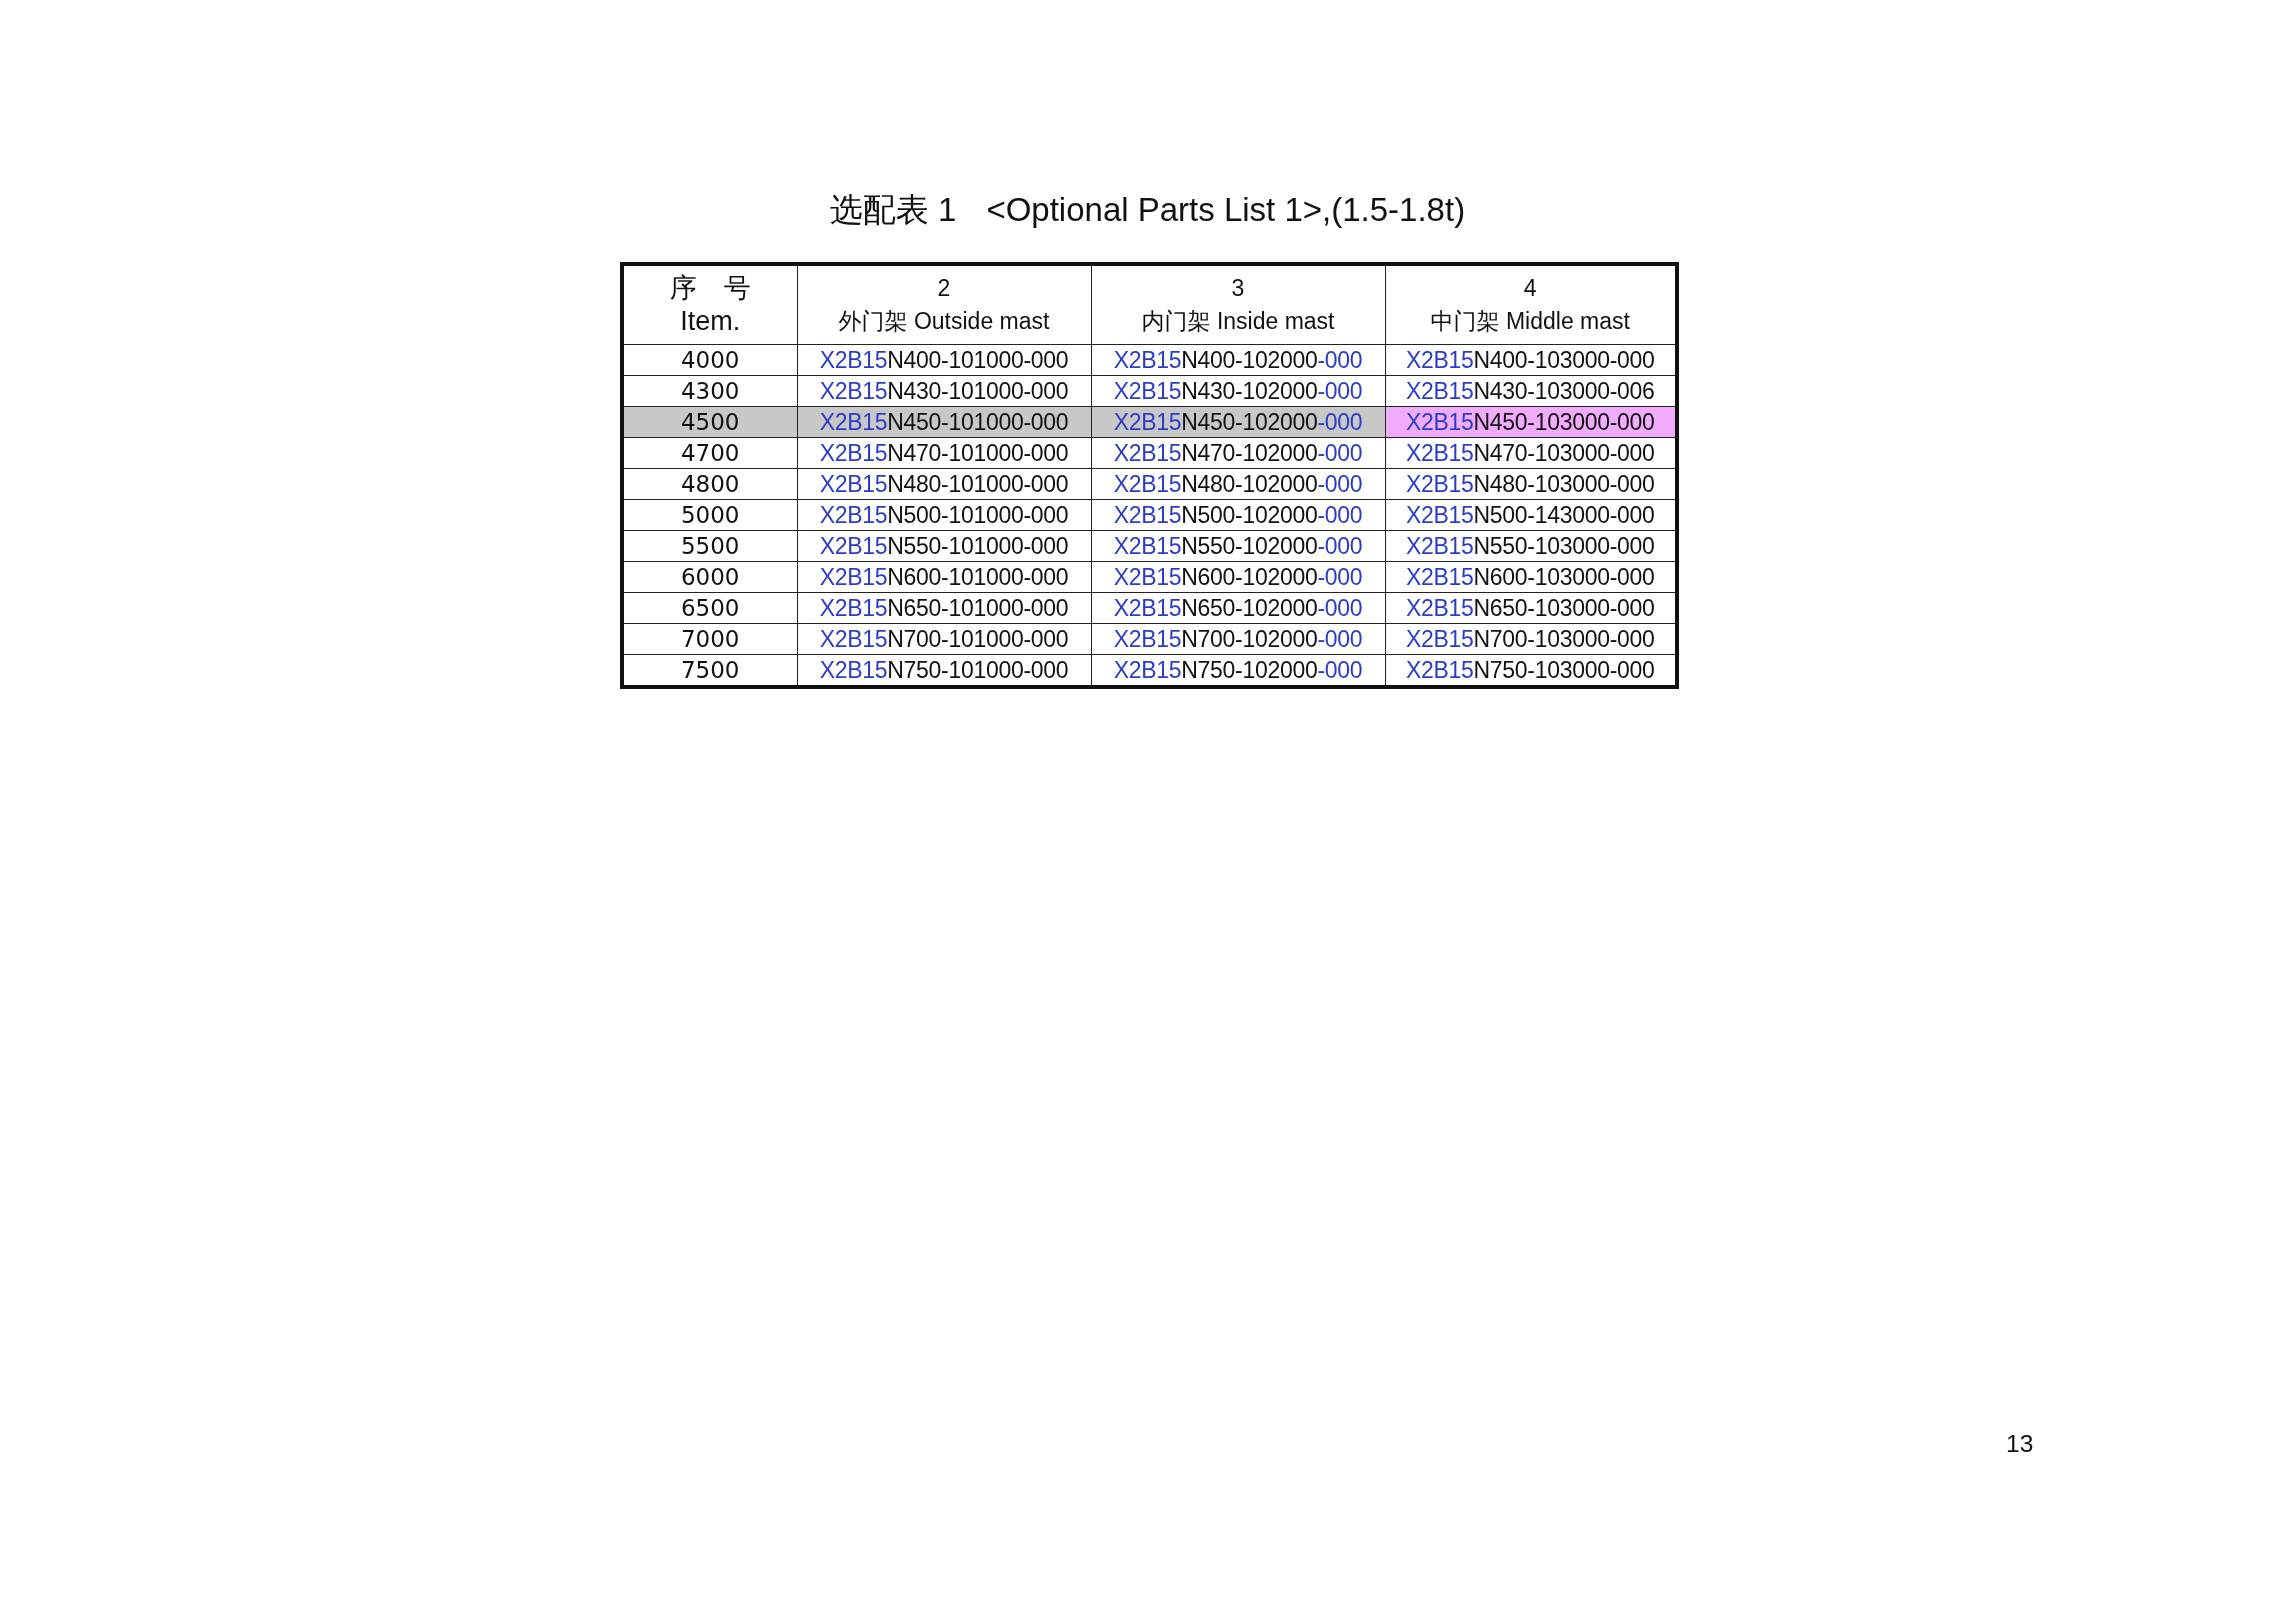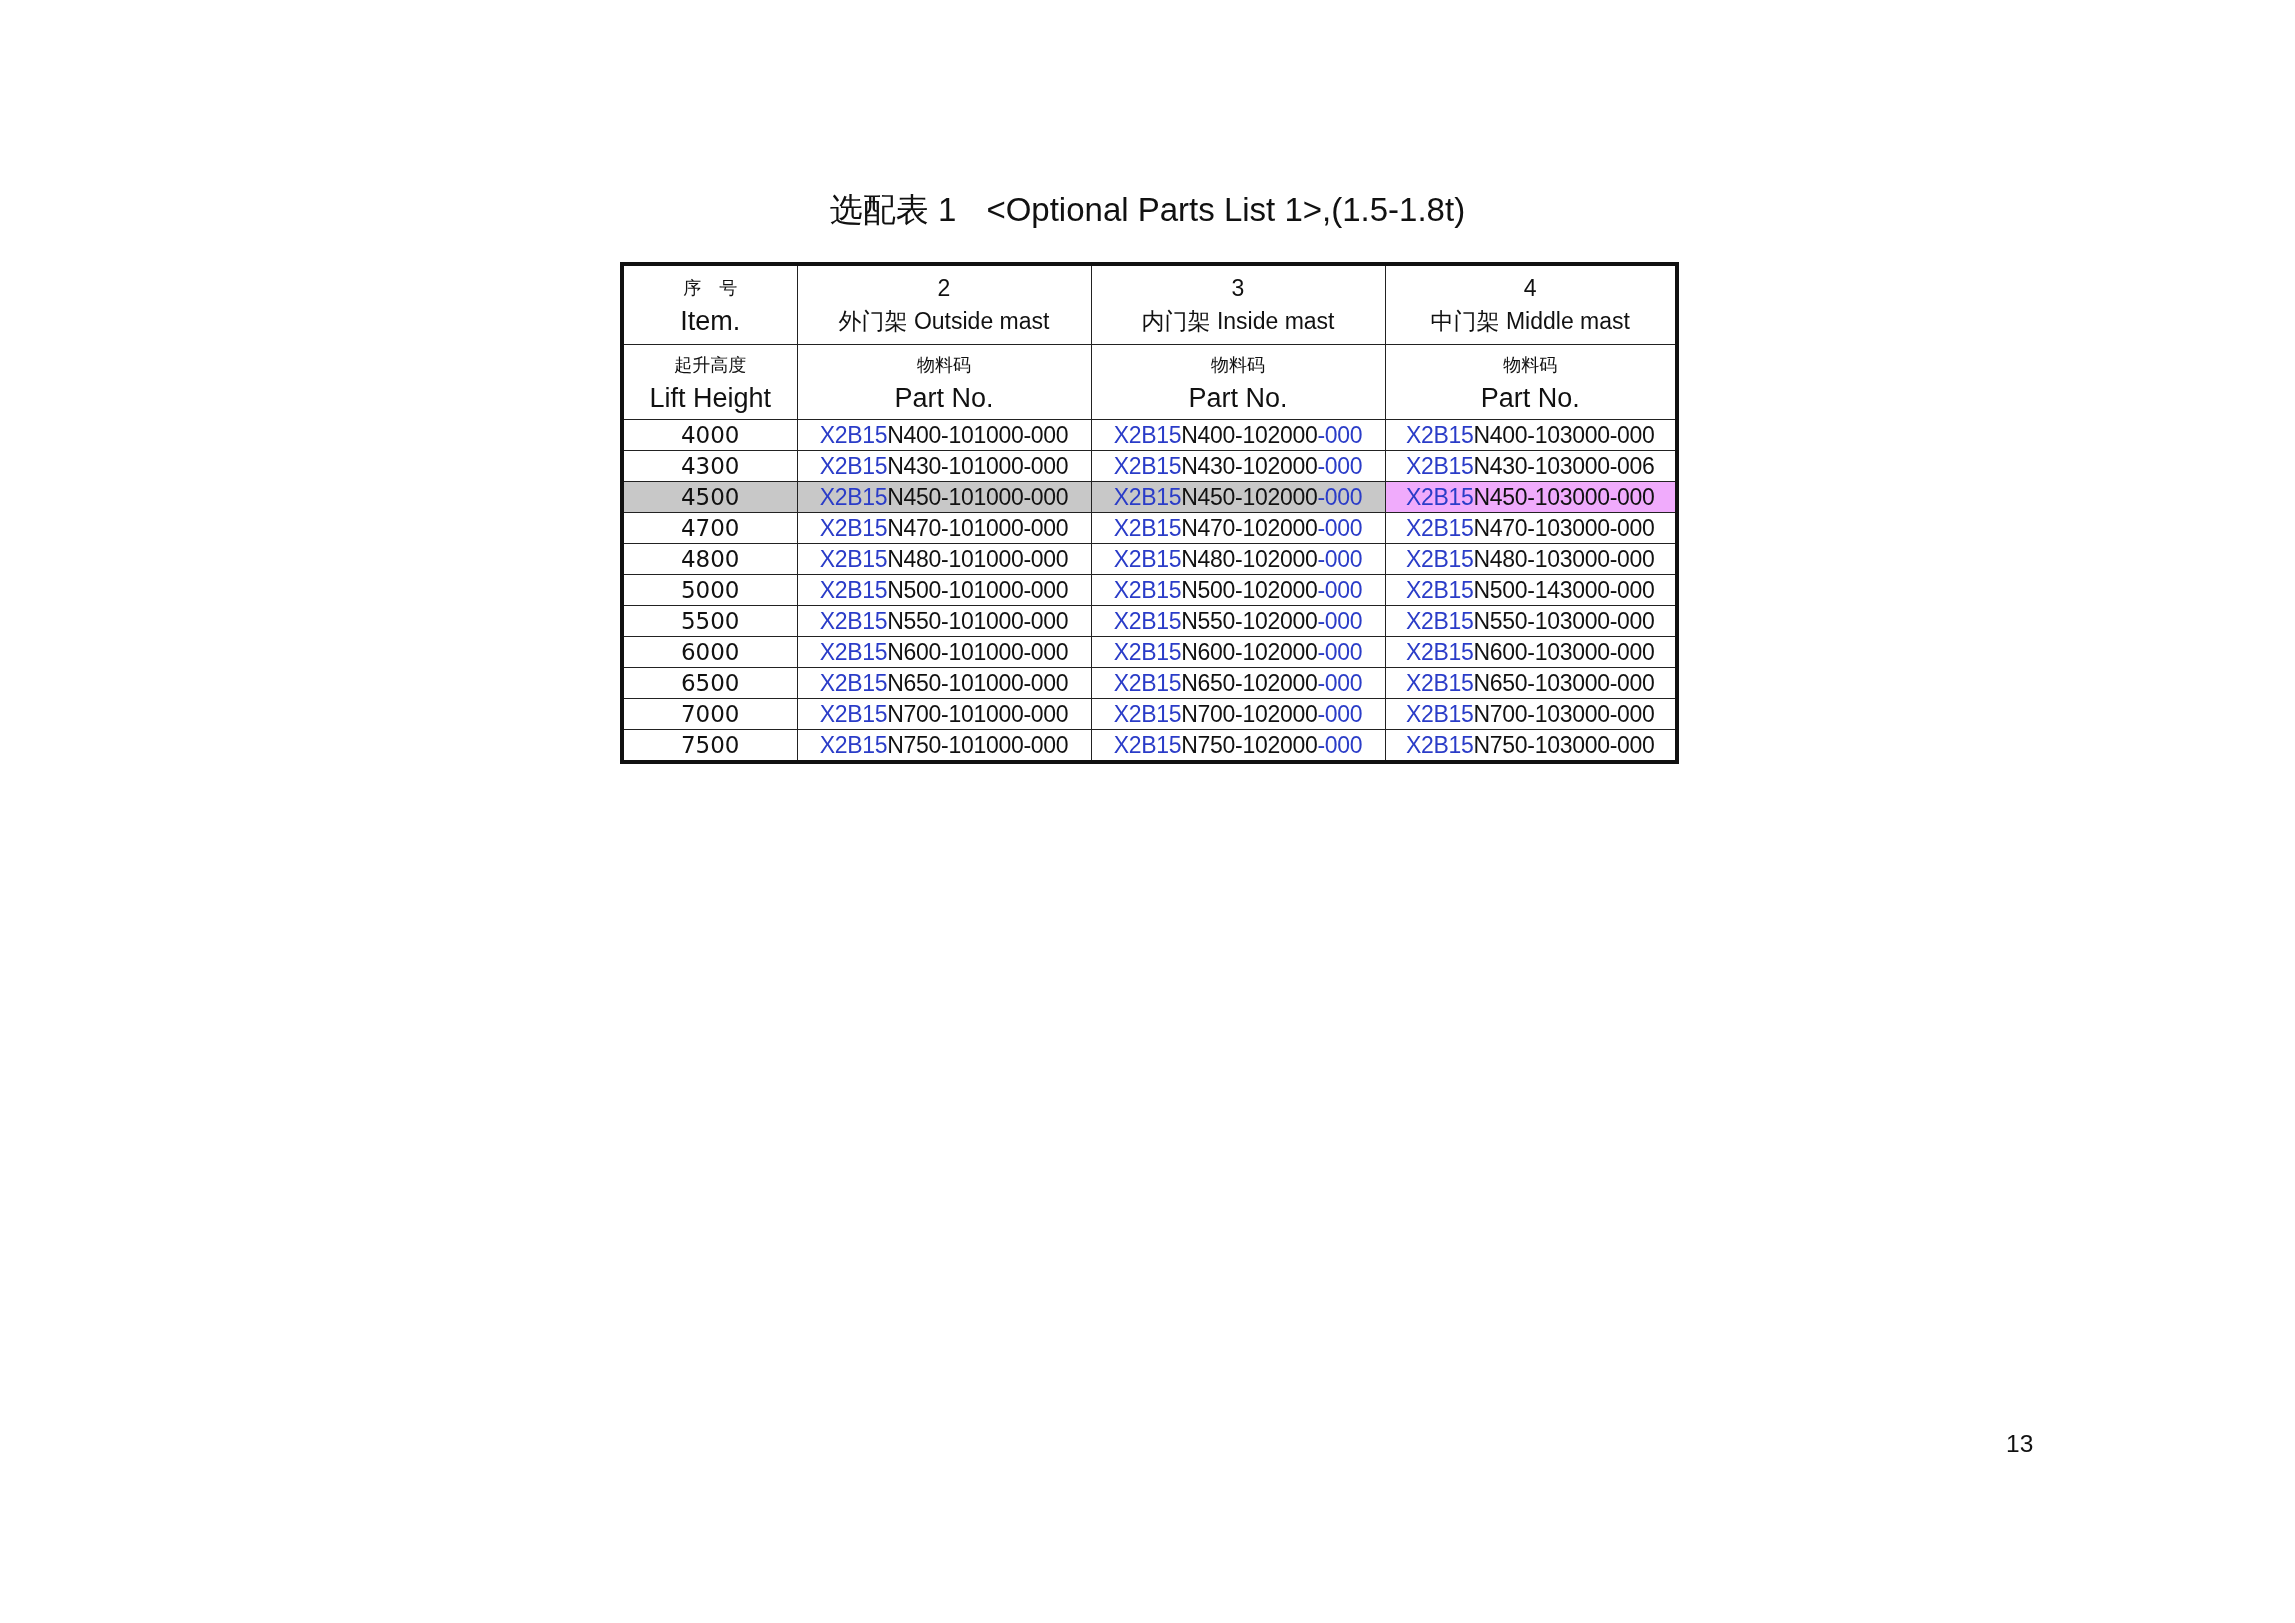--- a/index.html
+++ b/index.html
@@ -18,21 +18,21 @@
     border: 1.7px solid #222;
     text-align: center; vertical-align: middle; padding: 0;
   }
   col.c0 { width: 175px; }
   col.c1 { width: 294px; }
   col.c2 { width: 294px; }
   col.c3 { width: 292px; }
   tr.h1 td { height: 78px; }
   tr.h2 td { height: 74px; }
   tr.data td { height: 30px; }
-  .hdr-cn { font-size: 18px; line-height: 33px; display: block; text-align: center; }
+  .hdr-cn { font-size: 27px; line-height: 33px; display: block; text-align: center; }
   .hdr-en { font-size: 27px; line-height: 33px; display: block; text-align: center; }
   .hdr-num { font-size: 23px; line-height: 33px; display: block; }
   .hdr-sub { font-size: 23px; line-height: 33px; display: block; }
   .cell { font-family: Liberation Sans, sans-serif; font-size: 23px; line-height: 30px; letter-spacing: -0.3px; white-space: nowrap; }
   .lift { font-family: "DejaVu Sans", sans-serif; font-size: 23px; }
   .blue { color: #2a3cc8; }
   tr.highlight td { background: #c8c8c8; }
   .pagenum { position: absolute; left: 2006px; top: 1429px; font-size: 24.5px; line-height: 30px; }
 </style>
 </head>
@@ -59,38 +59,20 @@
         <span class="hdr-num">2</span>
         <span class="hdr-sub">外门架 Outside mast</span>
       </td>
       <td>
         <span class="hdr-num">3</span>
         <span class="hdr-sub">内门架 Inside mast</span>
       </td>
       <td>
         <span class="hdr-num">4</span>
         <span class="hdr-sub">中门架 Middle mast</span>
-      </td>
-    </tr>
-    <tr class="h2">
-      <td>
-        <span class="hdr-cn">起升高度</span>
-        <span class="hdr-en">Lift Height</span>
-      </td>
-      <td>
-        <span class="hdr-cn">物料码</span>
-        <span class="hdr-en">Part No.</span>
-      </td>
-      <td>
-        <span class="hdr-cn">物料码</span>
-        <span class="hdr-en">Part No.</span>
-      </td>
-      <td>
-        <span class="hdr-cn">物料码</span>
-        <span class="hdr-en">Part No.</span>
       </td>
     </tr>
   <tr class="data">
         <td class="lift">4000</td>
         <td><span class="cell"><span class="blue" style="color: rgb(42, 60, 200);">X2B15</span><span>N400-101000-000</span><span class="blue" style="color: rgb(42, 60, 200);"></span></span></td>
         <td><span class="cell"><span class="blue" style="color: rgb(42, 60, 200);">X2B15</span><span>N400-102000</span><span class="blue" style="color: rgb(42, 60, 200);">-000</span></span></td>
         <td><span class="cell"><span class="blue" style="color: rgb(42, 60, 200);">X2B15</span><span>N400-103000-000</span><span class="blue" style="color: rgb(42, 60, 200);"></span></span></td>
       </tr>
       <tr class="data">
         <td class="lift">4300</td>

